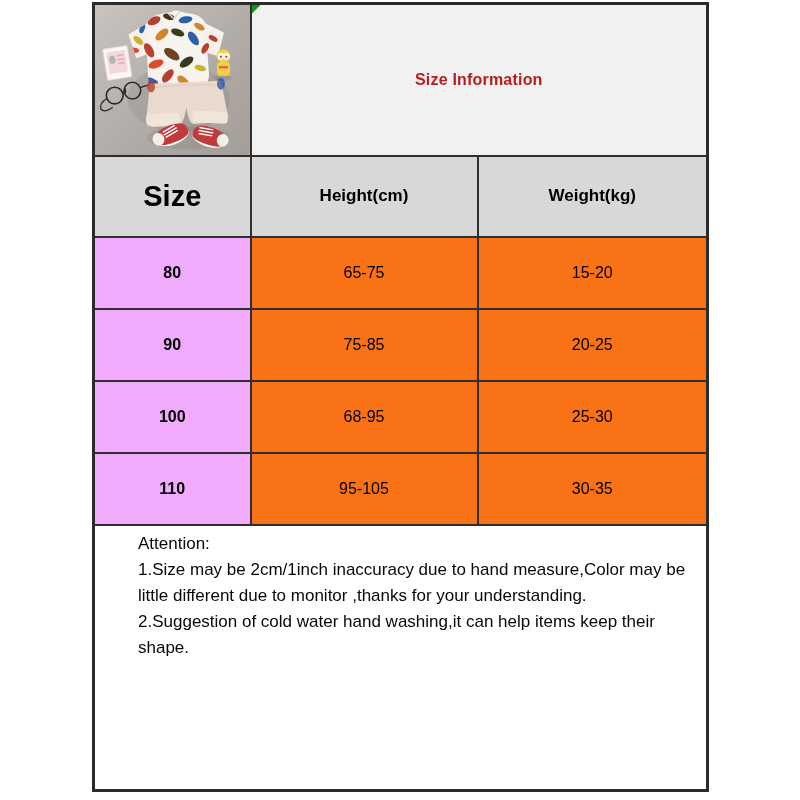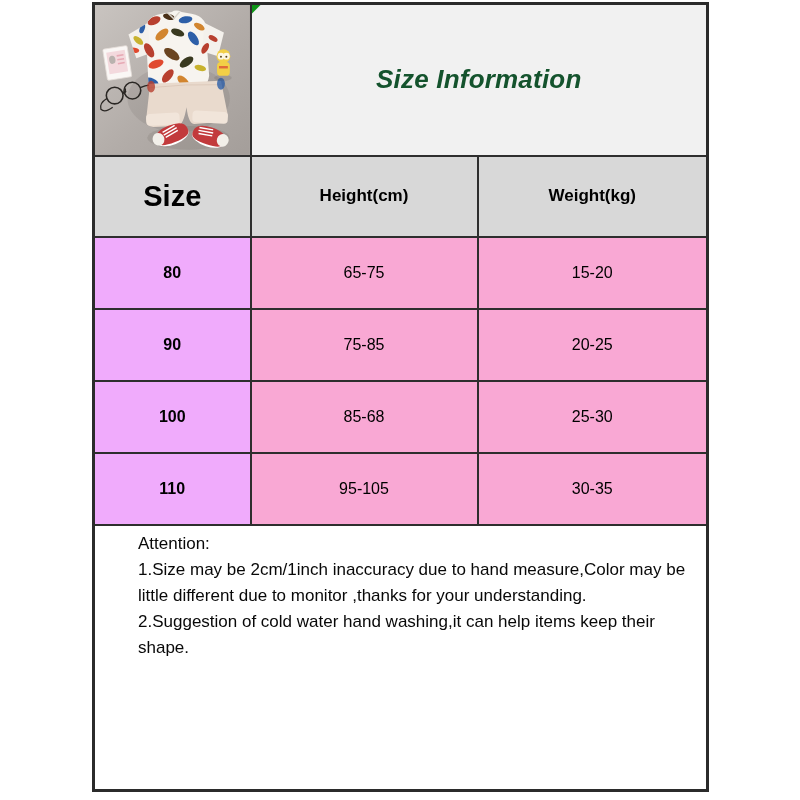--- a/index.html
+++ b/index.html
@@ -36,25 +36,24 @@
     vertical-align: top;
   }
   .photo-cell svg { display: block; width: 100%; height: 100%; }
   .title-cell {
     position: relative;
     background: #f1f1f1;
     text-align: center;
     vertical-align: middle;
   }
   .title-text {
-    font-size: 26px;
+    font-size: 16px;
     font-weight: bold;
-    color: #14532d;
+    color: #b91c1c;
     letter-spacing: 0.2px;
-    font-style: italic;
   }
   .corner-marker {
     position: absolute;
     left: 0;
     top: 0;
     width: 9px;
     height: 9px;
     background: #0f9618;
     clip-path: polygon(0 0, 100% 0, 0 100%);
   }
@@ -63,21 +62,21 @@
   .col-head  { font-size: 17px; font-weight: bold; }
   .data-row  { height: 72px; }
   .size-cell {
     background: #f0abfc;
     text-align: center;
     vertical-align: middle;
     font-size: 16px;
     font-weight: bold;
   }
   .val-cell {
-    background: #f9a8d4;
+    background: #f97316;
     text-align: center;
     vertical-align: middle;
     font-size: 16px;
     font-weight: normal;
     color: #0d0d0d;
   }
   .note-cell {
     background: #ffffff;
     vertical-align: top;
     text-align: left;
@@ -226,21 +225,21 @@
       <td class="val-cell">65-75</td>
       <td class="val-cell">15-20</td>
     </tr>
     <tr class="data-row">
       <td class="size-cell">90</td>
       <td class="val-cell">75-85</td>
       <td class="val-cell">20-25</td>
     </tr>
     <tr class="data-row">
       <td class="size-cell">100</td>
-      <td class="val-cell">85-68</td>
+      <td class="val-cell">68-95</td>
       <td class="val-cell">25-30</td>
     </tr>
     <tr class="data-row">
       <td class="size-cell">110</td>
       <td class="val-cell">95-105</td>
       <td class="val-cell">30-35</td>
     </tr>
 
     <tr>
       <td class="note-cell" colspan="3">

